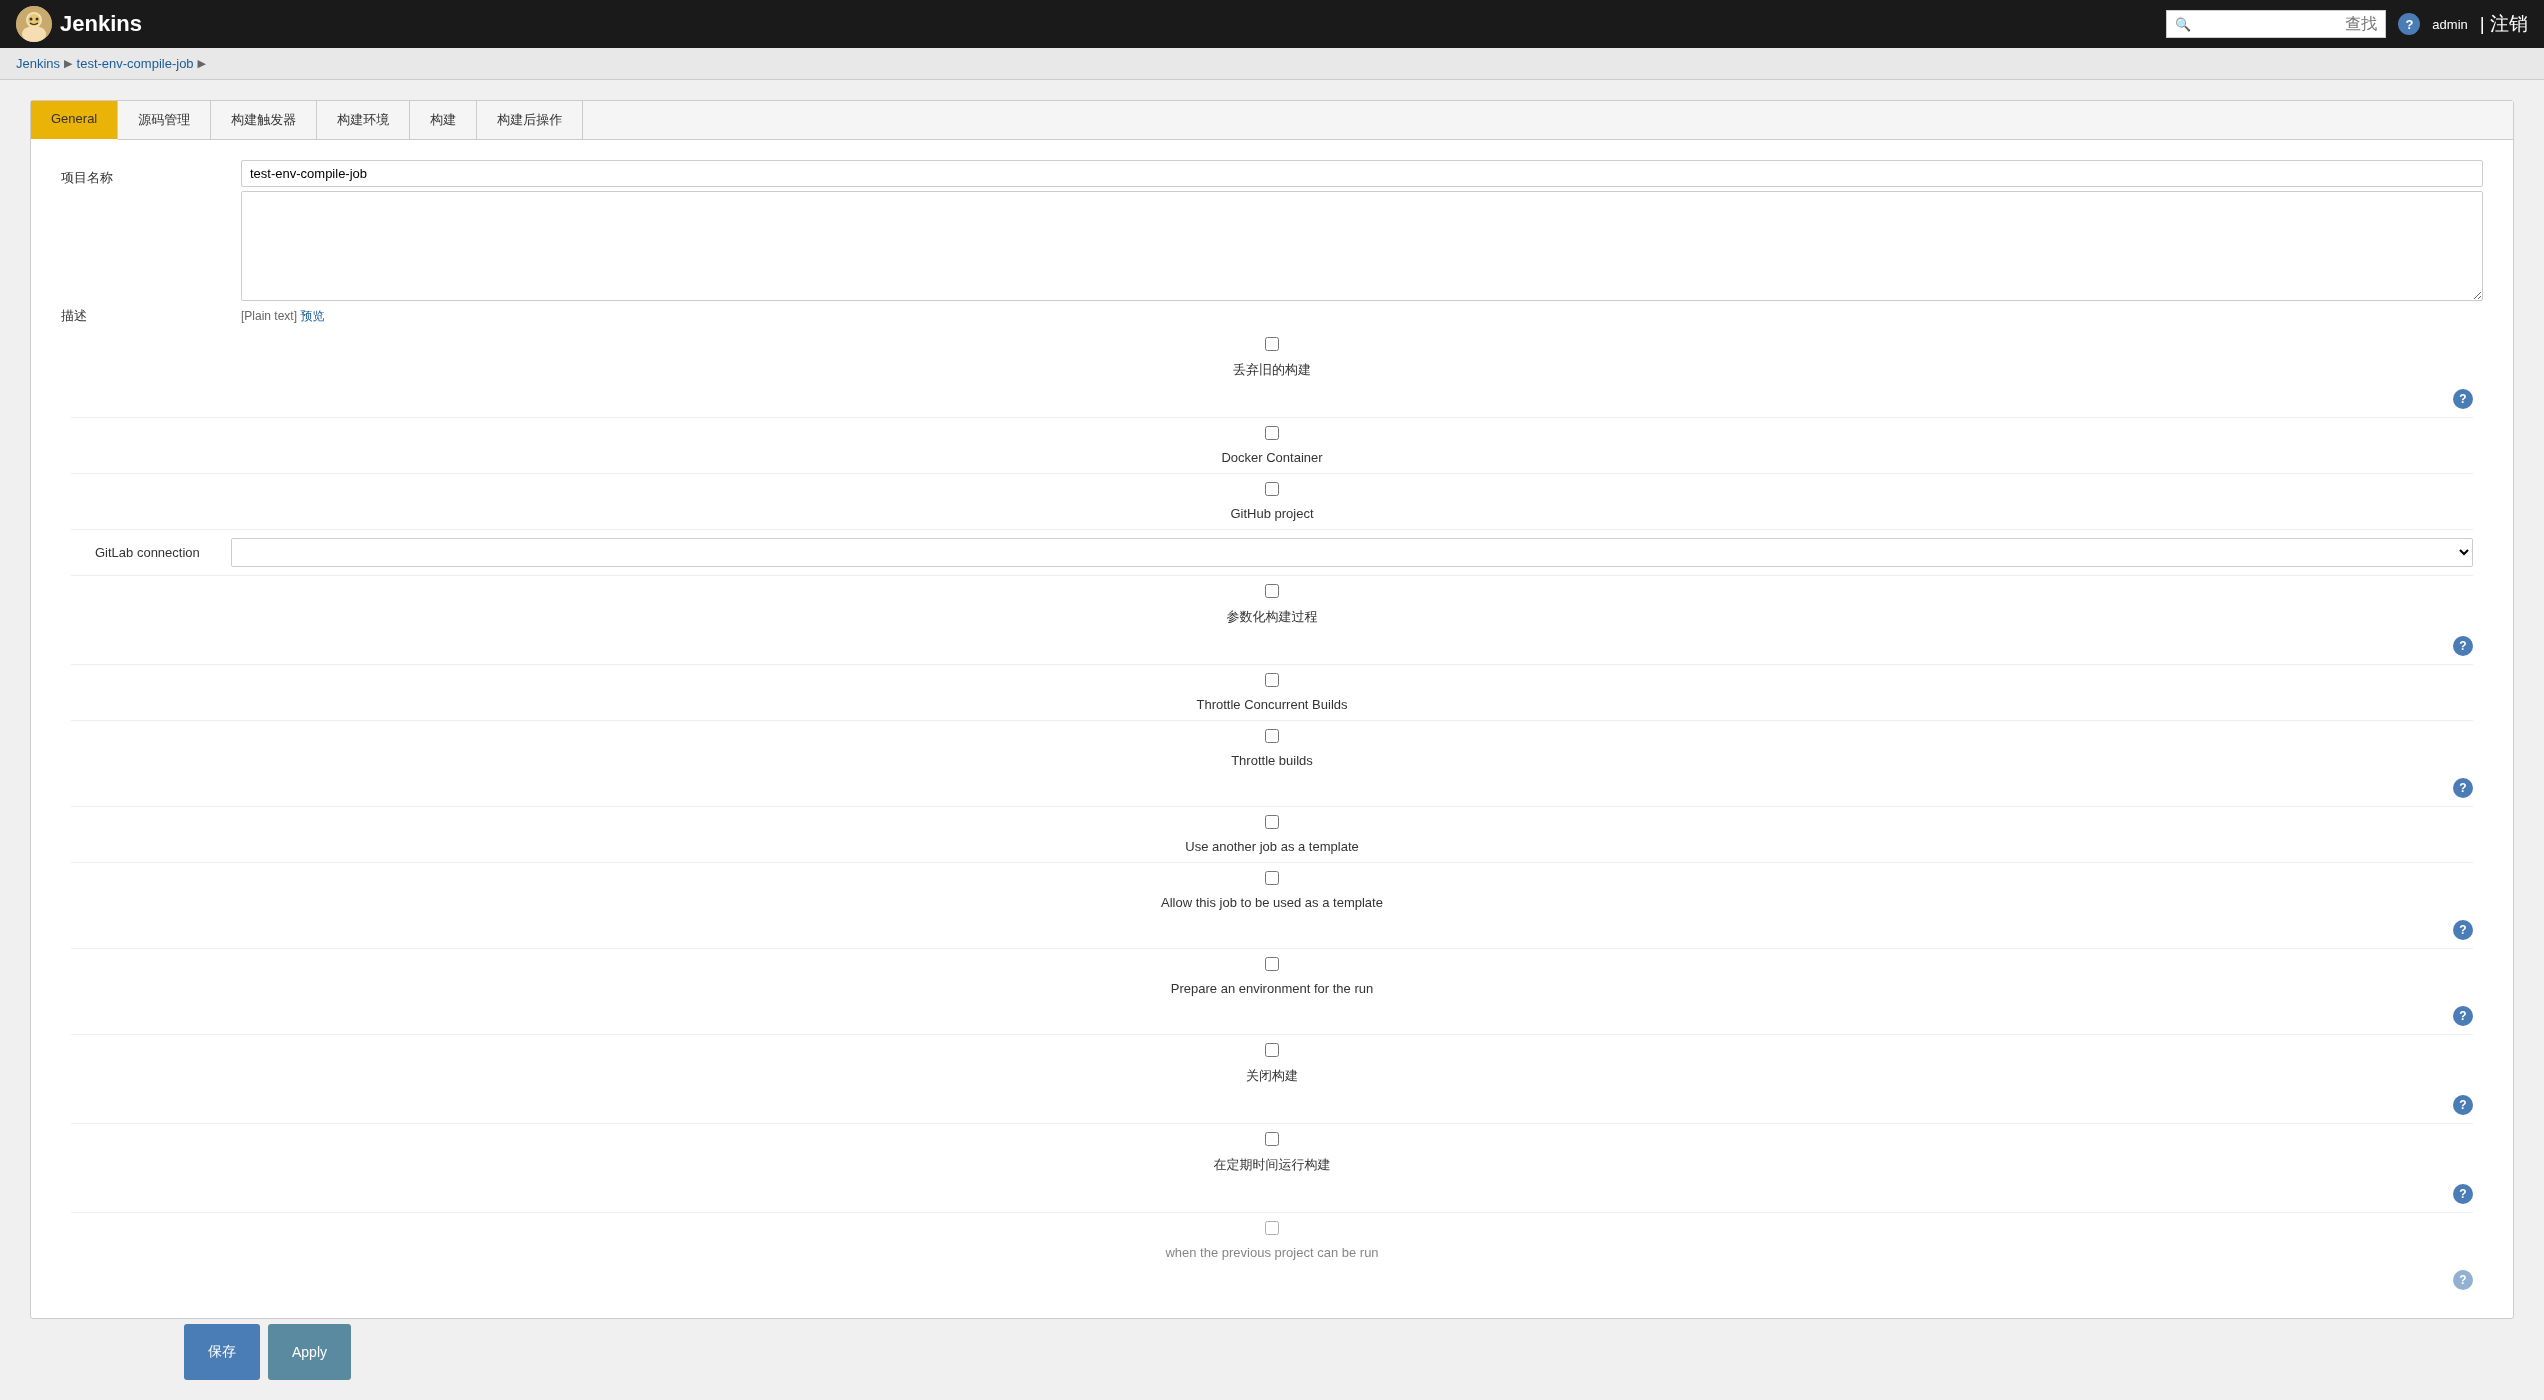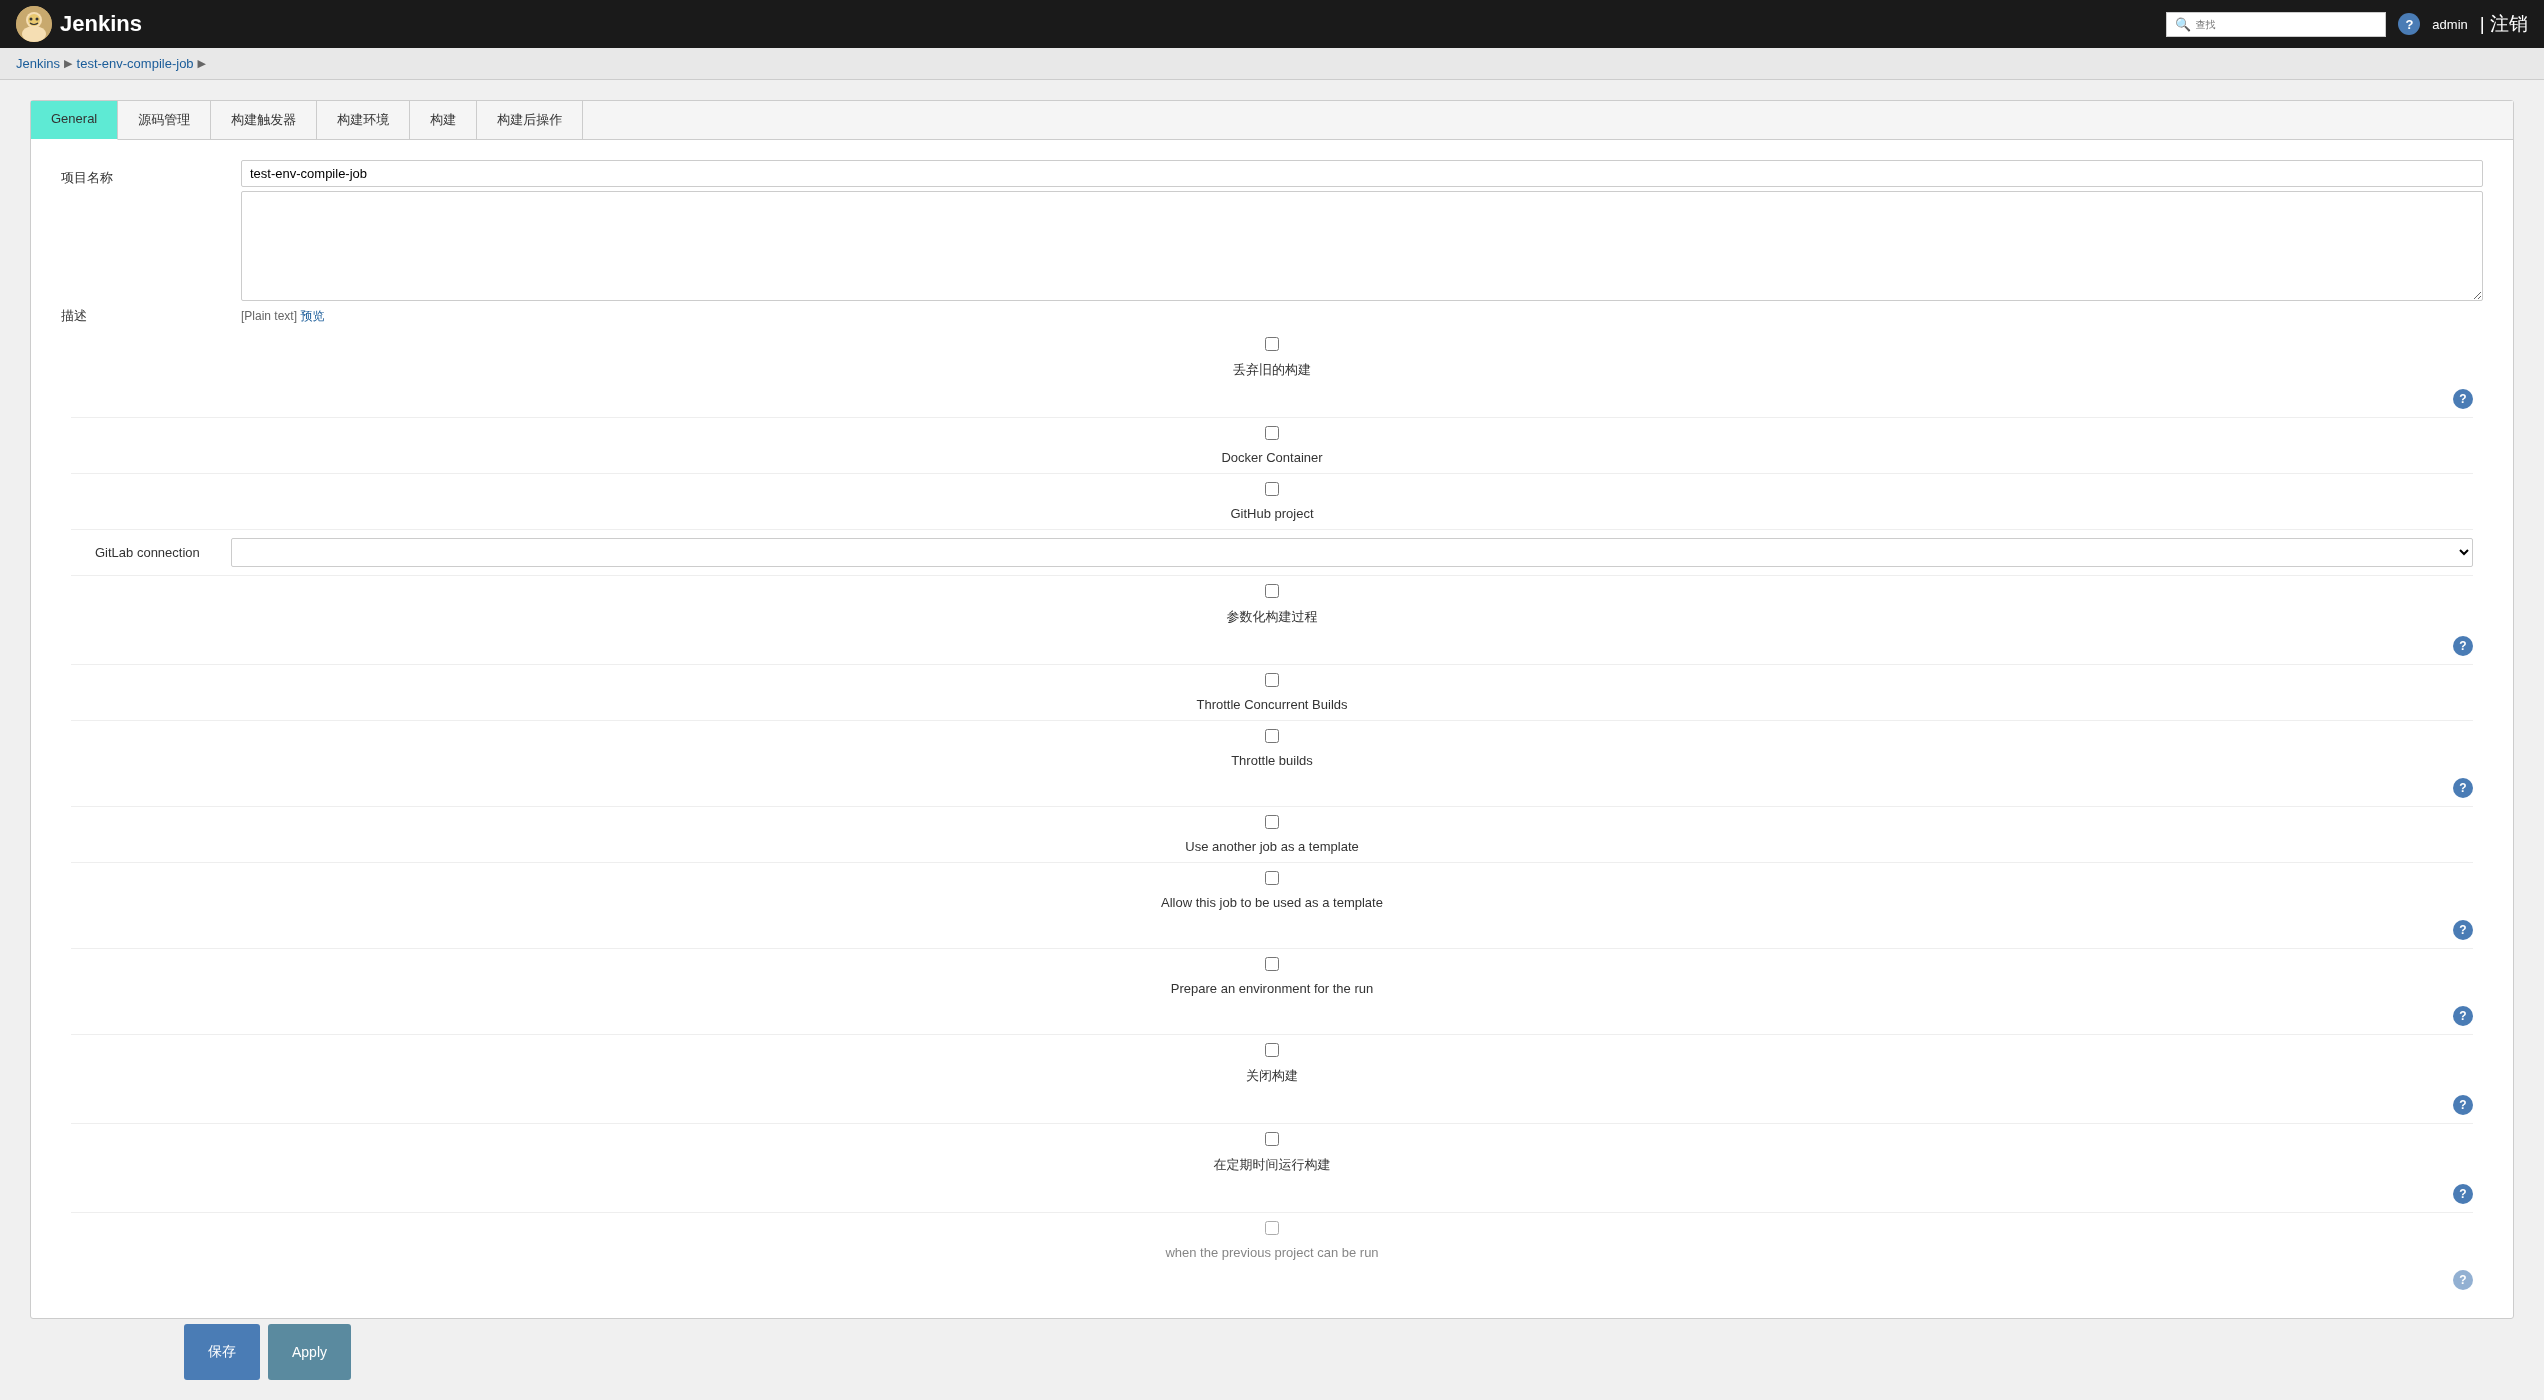--- a/index.html
+++ b/index.html
@@ -42,22 +42,23 @@
       align-items: center;
       background: white;
       border: 1px solid #ccc;
       padding: 4px 8px;
       gap: 4px;
       width: 220px;
     }
     .header-search input {
       border: none;
       outline: none;
-      font-size: 10px;
+      font-size: 16px;
       width: 100%;
+      text-align: right;
     }
     .search-icon-unicode { color: #888; }
     .header-help {
       width: 22px;
       height: 22px;
       border-radius: 50%;
       background: #4a7cb5;
       color: white;
       display: flex;
       align-items: center;
@@ -109,21 +110,21 @@
     .tab {
       padding: 10px 20px;
       cursor: pointer;
       font-size: 13px;
       border-right: 1px solid #ccc;
       color: #333;
       white-space: nowrap;
       user-select: none;
     }
     .tab.active {
-      background: #5eead4;
+      background: #eab308;
       border-bottom: 1px solid white;
       margin-bottom: -1px;
       font-weight: normal;
     }
 
     
     .form-content {
       padding: 20px 30px;
     }
 

